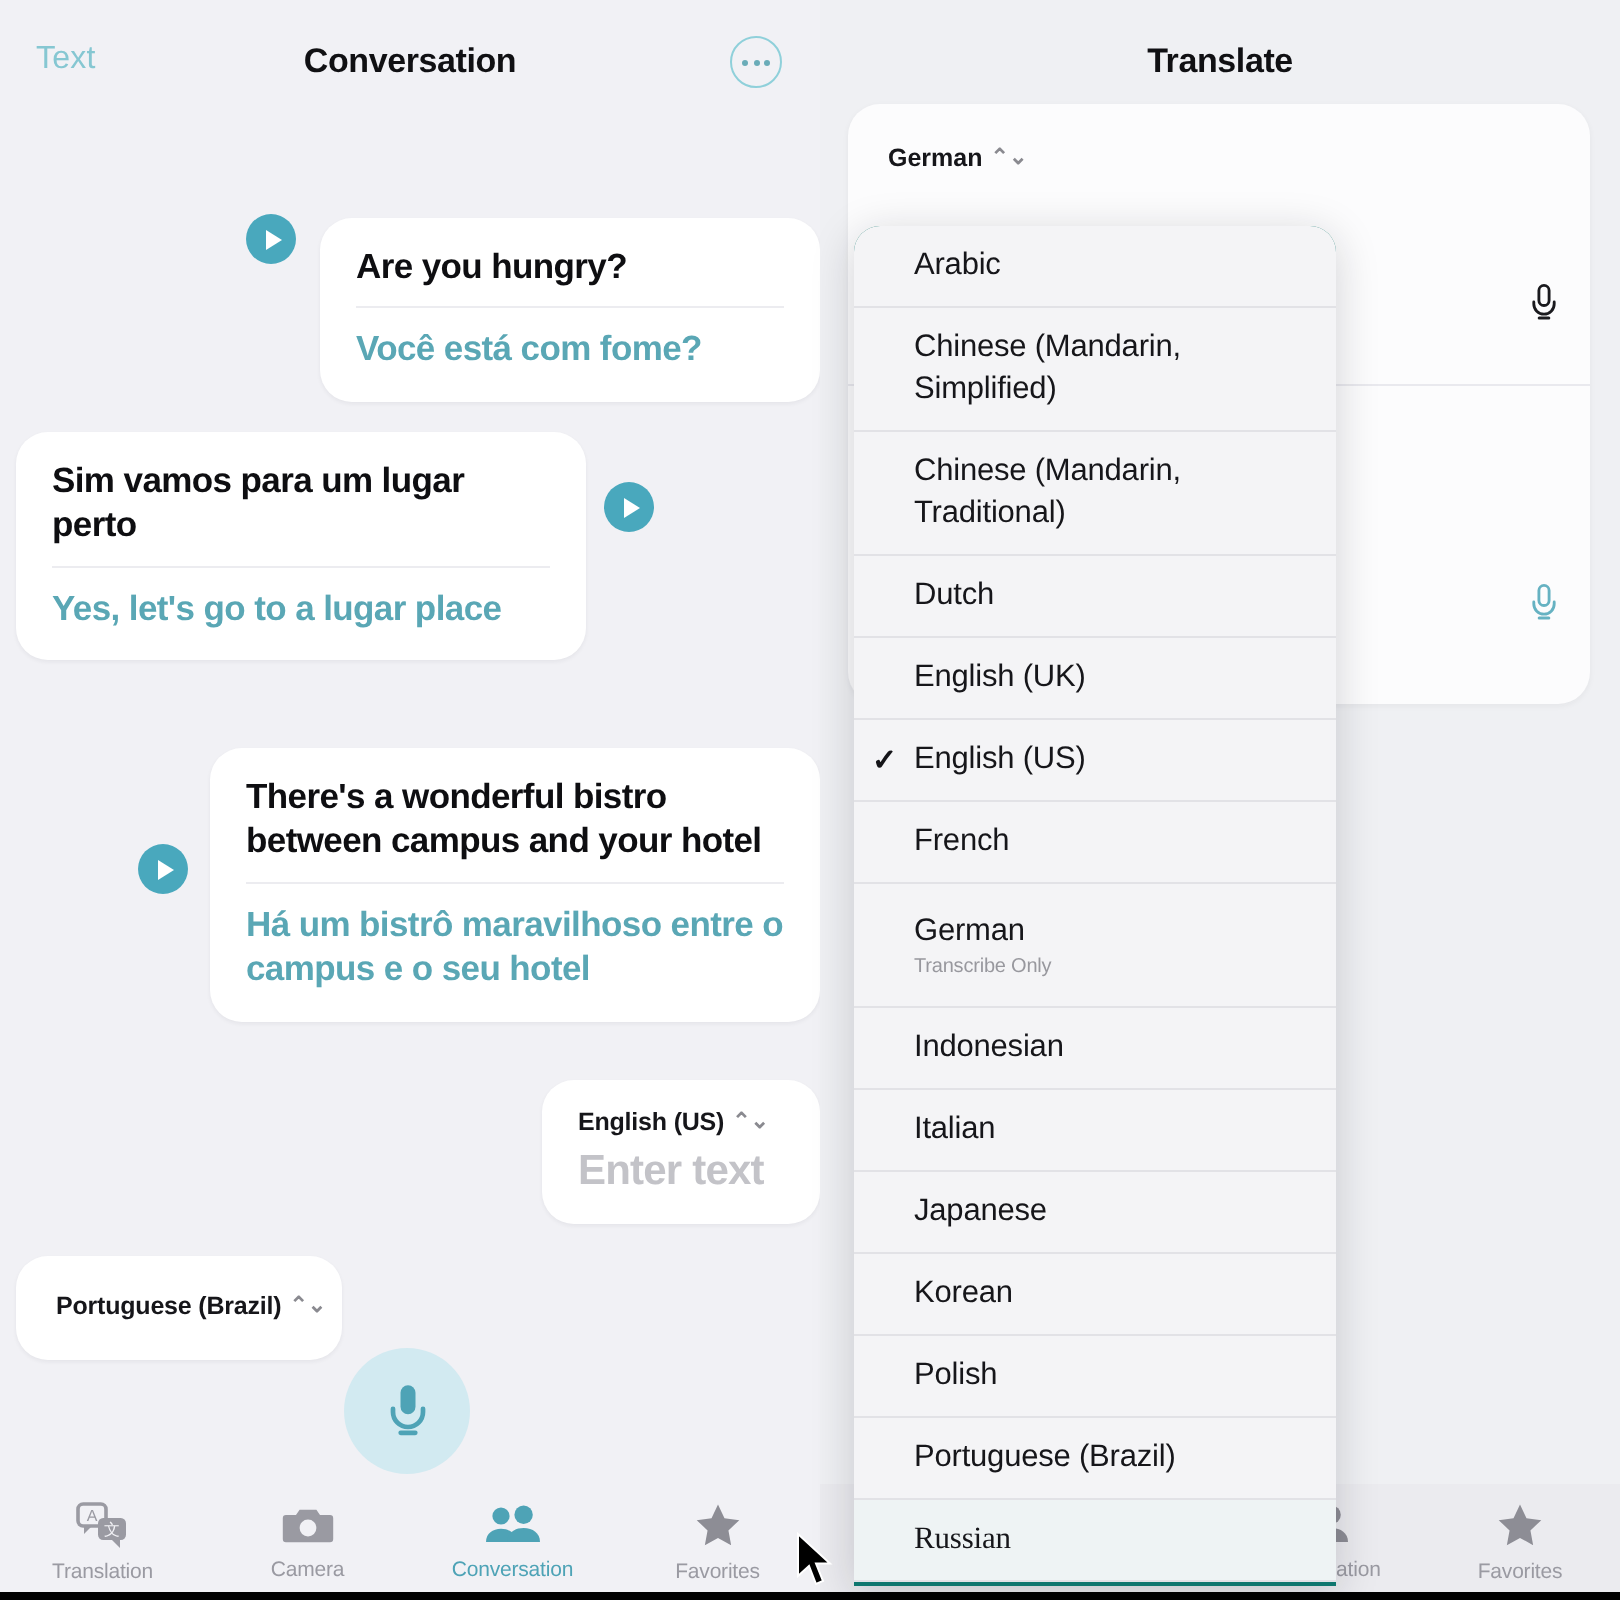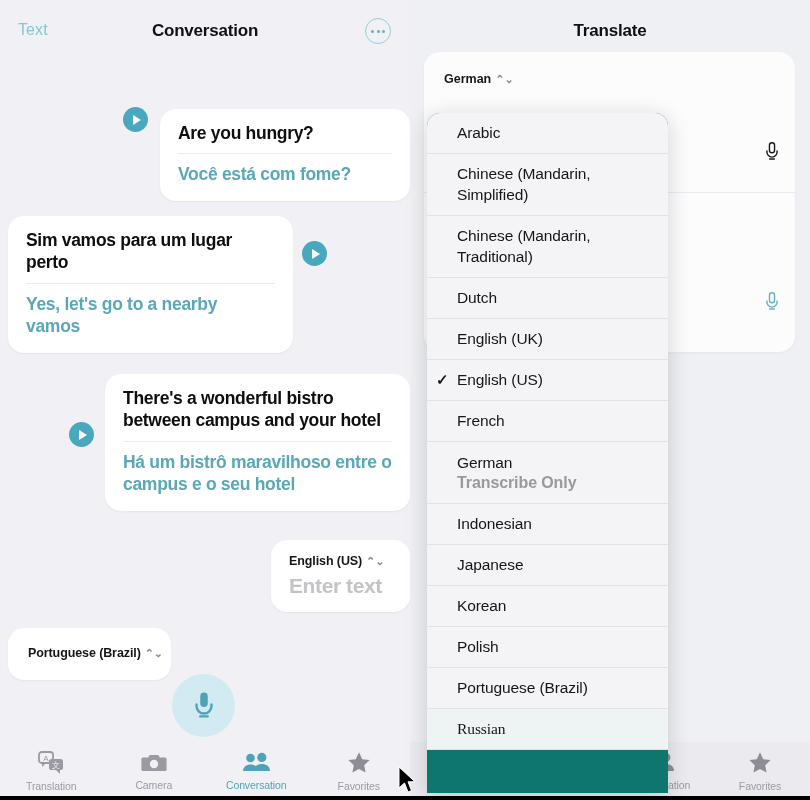--- a/index.html
+++ b/index.html
@@ -200,21 +200,21 @@
     border-bottom: 1px solid #e2e2e6;
     display: flex; flex-direction: column; justify-content: center;
     background: #f4f4f6;
   }
   .dd-row.h1 { height: 41px; }
   .dd-row.h2 { height: 62px; }
   .dd-row .nm {
     font-size: 15.5px; color: #16161a; letter-spacing: -.1px; line-height: 1.32;
   }
   .dd-row .sub {
-    font-size: 16px; color: #98989e; letter-spacing: -.1px; margin-top: 1px; font-weight: bold;
+    font-size: 10px; color: #98989e; letter-spacing: -.1px; margin-top: 1px;
   }
   .dd-row .tick {
     position: absolute; left: 9px; top: 50%; transform: translateY(-50%);
     font-size: 15px; color: #141418; font-weight: 700;
   }
   .dd-row.last { background: #eef3f4; font-family: Liberation Serif, serif; }
 
   
   #cursor {
     position: absolute; left: 398px; top: 766px;
@@ -248,21 +248,21 @@
     <div class="bubble" id="b1">
       <div class="src">Are you hungry?</div>
       <div class="hr"></div>
       <div class="tgt">Você está com fome?</div>
     </div>
     <div class="play" id="p1"></div>
 
     <div class="bubble" id="b2">
       <div class="src">Sim vamos para um lugar perto</div>
       <div class="hr"></div>
-      <div class="tgt">Yes, let's go to a nearby vamos</div>
+      <div class="tgt">Yes, let's go to a lugar place</div>
     </div>
     <div class="play" id="p2"></div>
 
     <div class="bubble" id="b3">
       <div class="src">There's a wonderful bistro between campus and your hotel</div>
       <div class="hr"></div>
       <div class="tgt">Há um bistrô maravilhoso entre o campus e o seu hotel</div>
     </div>
     <div class="play" id="p3"></div>
 
@@ -411,20 +411,23 @@
         <div class="nm">French</div>
       </div>
       <div class="dd-row h2">
         <div class="nm">German</div>
         <div class="sub">Transcribe Only</div>
       </div>
       <div class="dd-row h1">
         <div class="nm">Indonesian</div>
       </div>
       <div class="dd-row h1">
+        <div class="nm">Italian</div>
+      </div>
+      <div class="dd-row h1">
         <div class="nm">Japanese</div>
       </div>
       <div class="dd-row h1">
         <div class="nm">Korean</div>
       </div>
       <div class="dd-row h1">
         <div class="nm">Polish</div>
       </div>
       <div class="dd-row h1">
         <div class="nm">Portuguese (Brazil)</div>

